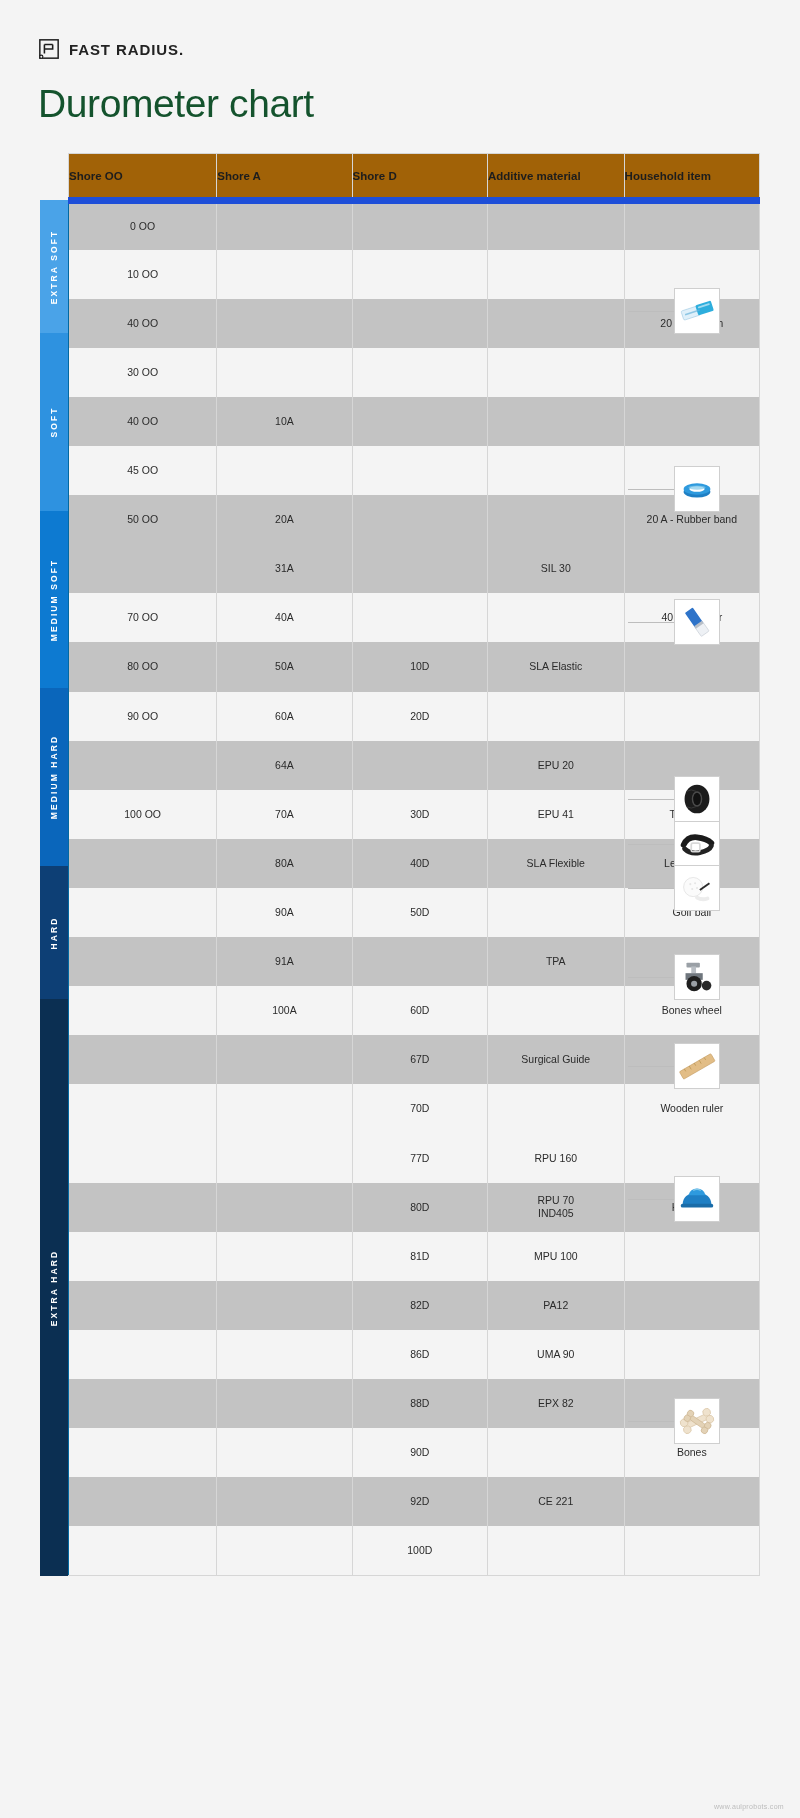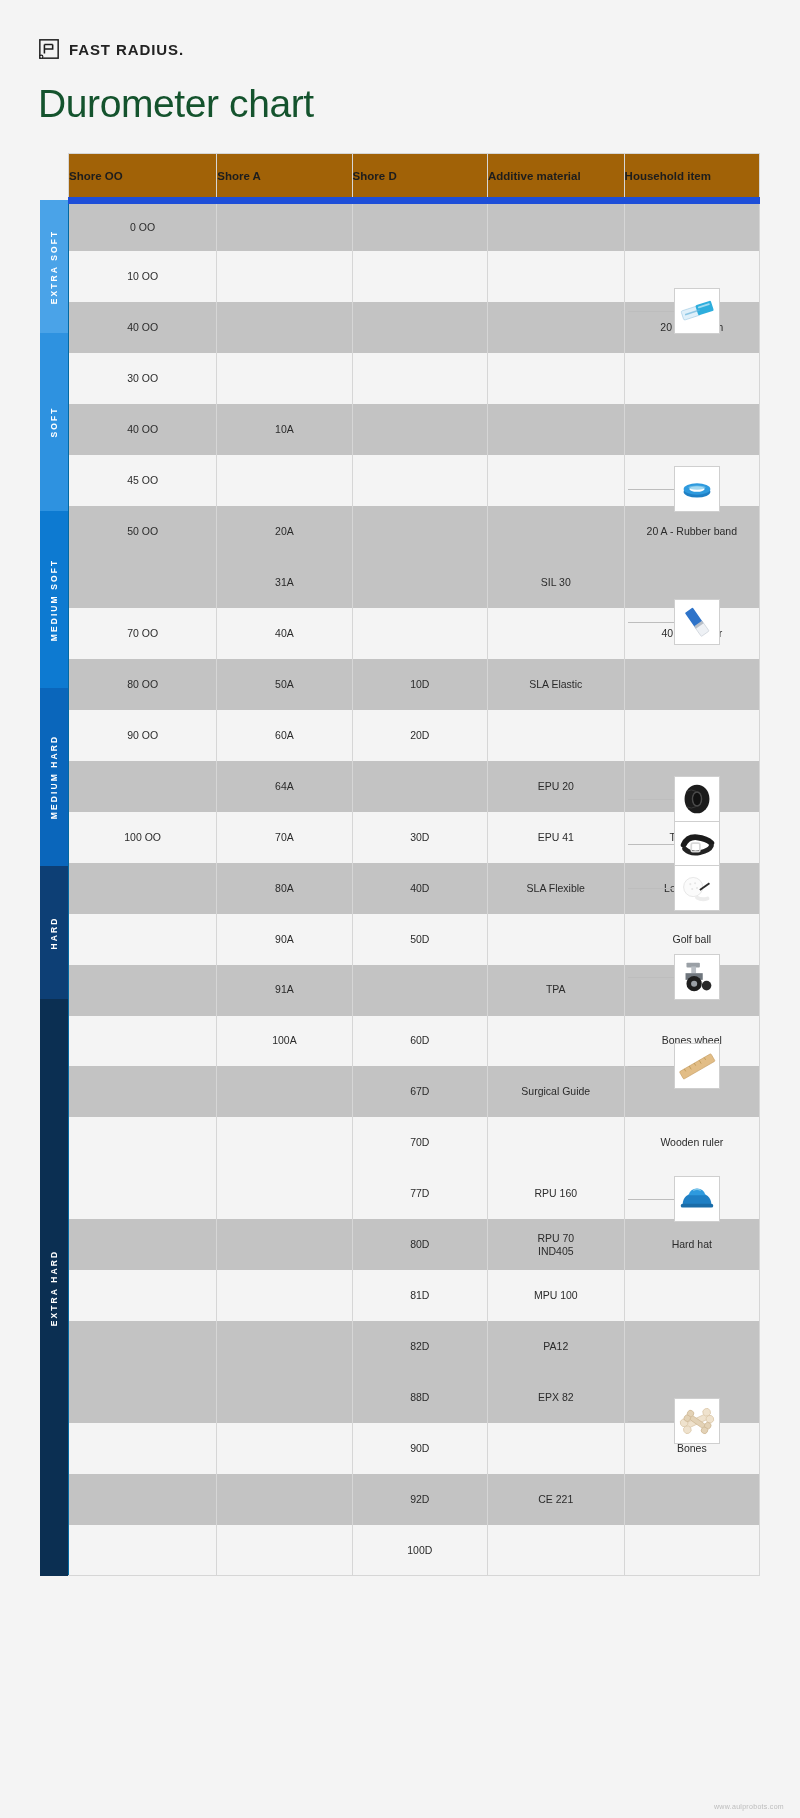--- a/index.html
+++ b/index.html
@@ -348,20 +348,27 @@
             <td></td>
             <td>81D</td>
             <td>MPU 100</td>
             <td></td>
           </tr>
           <tr class="row-dark">
             <td></td>
             <td></td>
             <td>82D</td>
             <td>PA12</td>
+            <td></td>
+          </tr>
+          <tr class="row-light">
+            <td></td>
+            <td></td>
+            <td>86D</td>
+            <td>UMA 90</td>
             <td></td>
           </tr>
           <tr class="row-dark">
             <td></td>
             <td></td>
             <td>88D</td>
             <td>EPX 82</td>
             <td></td>
           </tr>
           <tr class="row-light">

